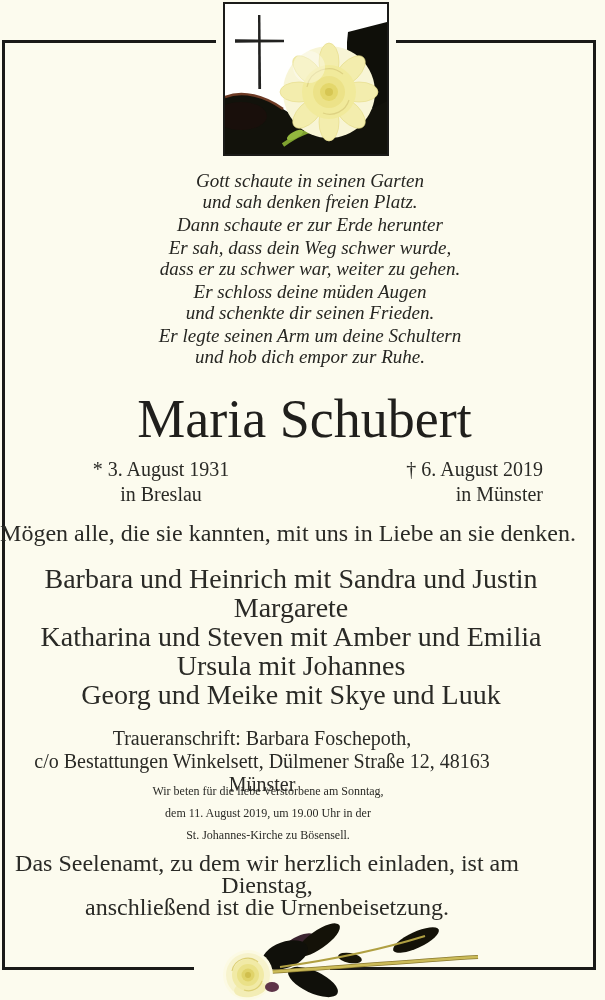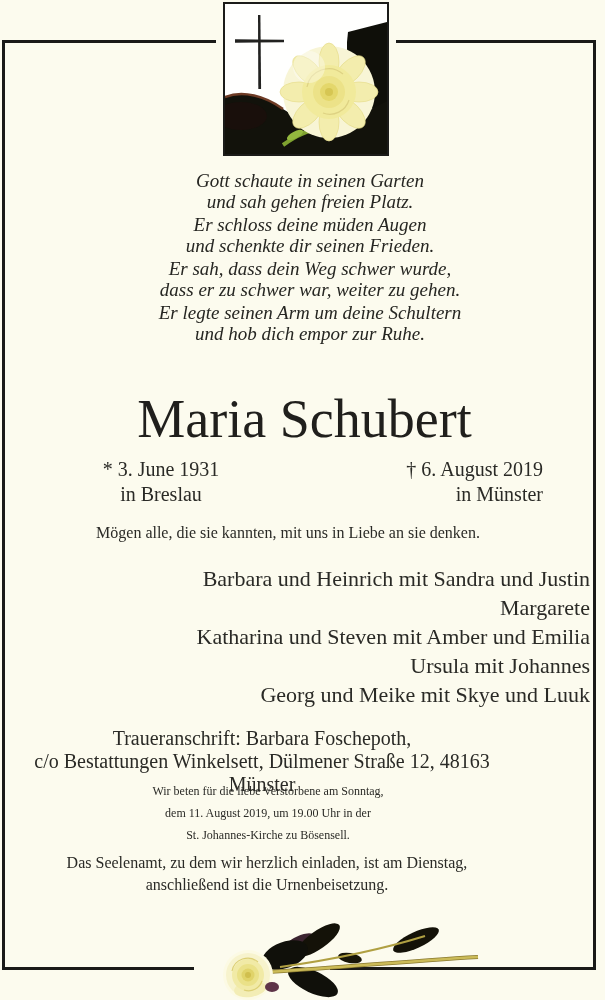--- a/index.html
+++ b/index.html
@@ -42,41 +42,41 @@
     position:absolute;left:0;width:609px;top:391px;margin:0;text-align:center;
     font-size:54px;font-weight:normal;line-height:56px;color:#201F1C;z-index:2;
   }
 
   .dates{position:absolute;top:457px;left:0;width:605px;z-index:2;font-size:20px;line-height:25px;}
   .birth{position:absolute;left:61px;width:200px;text-align:center;}
   .death{position:absolute;left:343px;width:200px;text-align:right;}
 
   .remembrance{
     position:absolute;left:0;width:576px;top:521px;text-align:center;
-    font-size:16px;line-height:24px;z-index:2;
+    font-size:24px;line-height:24px;z-index:2;
   }
 
   .mourners{
-    position:absolute;left:16px;width:574px;top:564px;text-align:right;
-    font-size:22px;line-height:29px;z-index:2;
+    position:absolute;left:4px;width:574px;top:564px;text-align:center;
+    font-size:28px;line-height:29px;z-index:2;
   }
 
   .address{
     position:absolute;left:0;width:524px;top:727px;text-align:center;
     font-size:20px;line-height:23px;z-index:2;
   }
 
   .prayer{
     position:absolute;left:0;width:536px;top:780px;text-align:center;
     font-size:12px;line-height:22px;z-index:2;
   }
 
   .requiem{
     position:absolute;left:0;width:534px;top:852px;text-align:center;
-    font-size:16px;line-height:22px;z-index:2;
+    font-size:24px;line-height:22px;z-index:2;
   }
 
   
   .border-mask{
     position:absolute;left:194px;top:963px;width:136px;height:11px;
     background:#FCFBEE;z-index:2;
   }
   .bottom-rose{position:absolute;left:200px;top:912px;z-index:3;}
 </style>
 </head>
@@ -121,43 +121,44 @@
           <circle r="4" fill="#D6C653"></circle>
           <circle cx="-20" cy="-25" r="16" fill="rgba(255,255,255,0.35)"></circle>
         </g>
       </svg>
     </div>
   </div>
 
   <div class="poem">
     <div class="couplet">
       <div>Gott schaute in seinen Garten</div>
-      <div>und sah gehen freien Platz.</div>
-    </div>
-    <div class="couplet">
+      <div>und sah denken freien Platz.</div>
+    </div>
+    <div class="couplet">
+      <div>Dann schaute er zur Erde herunter</div>
+    </div>
+    <div class="couplet">
+      <div>Er sah, dass dein Weg schwer wurde,</div>
+      <div>dass er zu schwer war, weiter zu gehen.</div>
     </div>
     <div class="couplet">
       <div>Er schloss deine müden Augen</div>
       <div>und schenkte dir seinen Frieden.</div>
     </div>
     <div class="couplet">
-      <div>Er sah, dass dein Weg schwer wurde,</div>
-      <div>dass er zu schwer war, weiter zu gehen.</div>
-    </div>
-    <div class="couplet">
       <div>Er legte seinen Arm um deine Schultern</div>
       <div>und hob dich empor zur Ruhe.</div>
     </div>
   </div>
 
   <h1 class="name">Maria Schubert</h1>
 
   <div class="dates">
     <div class="birth">
-      <div>* 3. June 1931</div>
+      <div>* 3. August 1931</div>
       <div>in Breslau</div>
     </div>
     <div class="death">
       <div>† 6. August 2019</div>
       <div>in Münster</div>
     </div>
   </div>
 
   <div class="remembrance">Mögen alle, die sie kannten, mit uns in Liebe an sie denken.</div>
 

